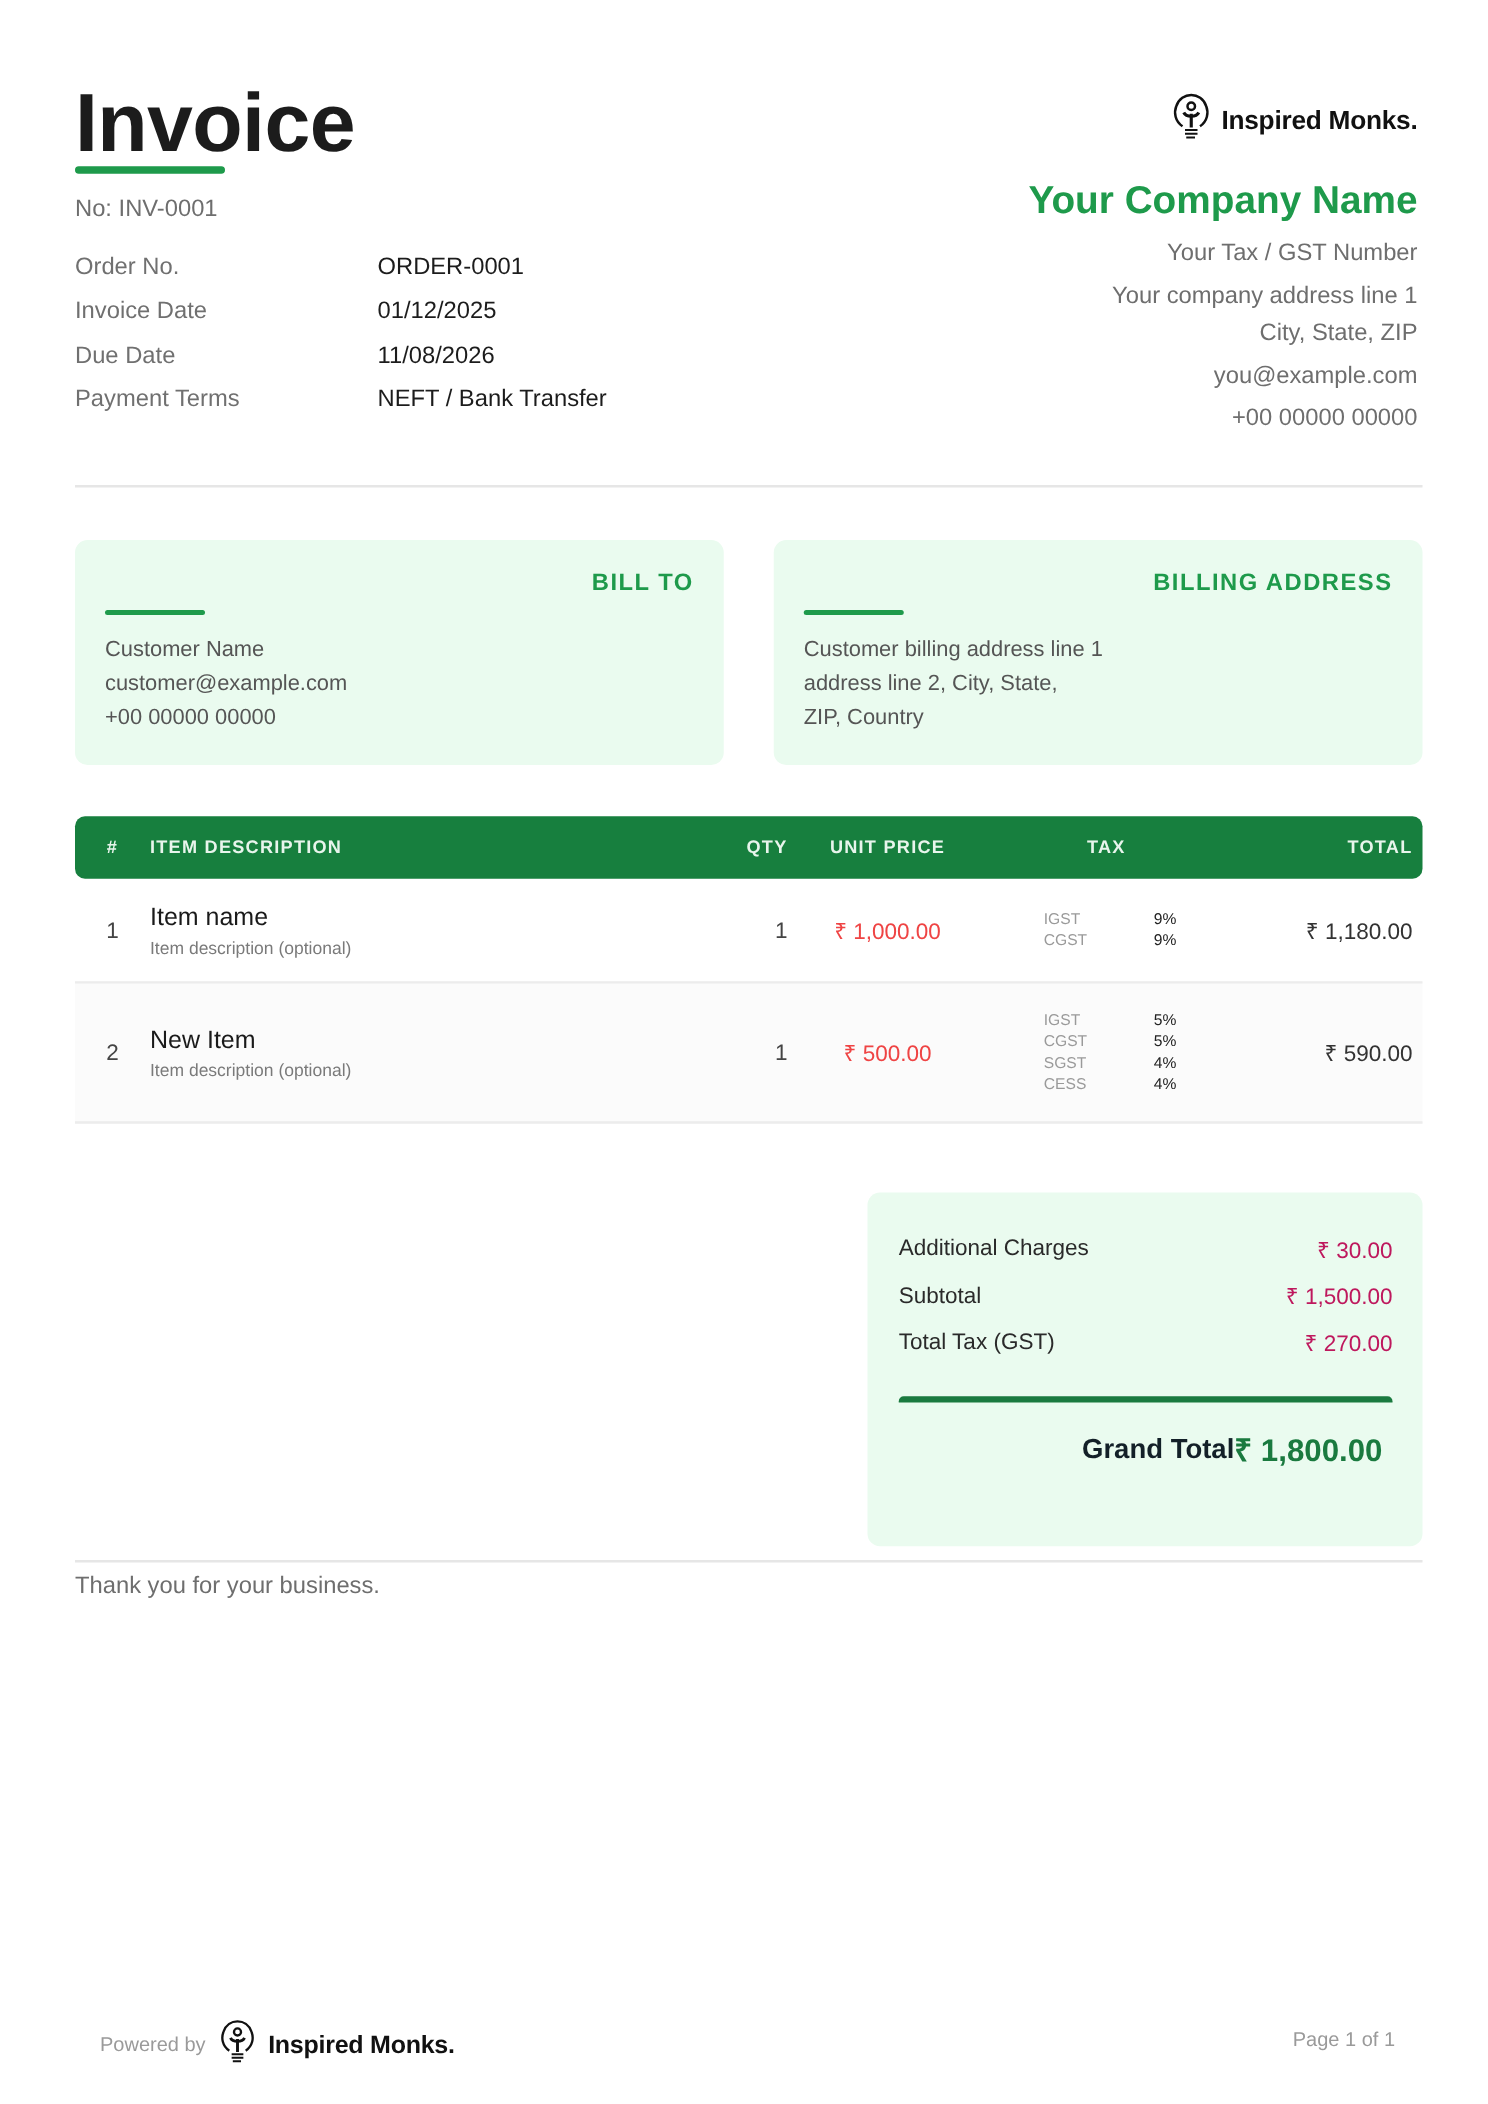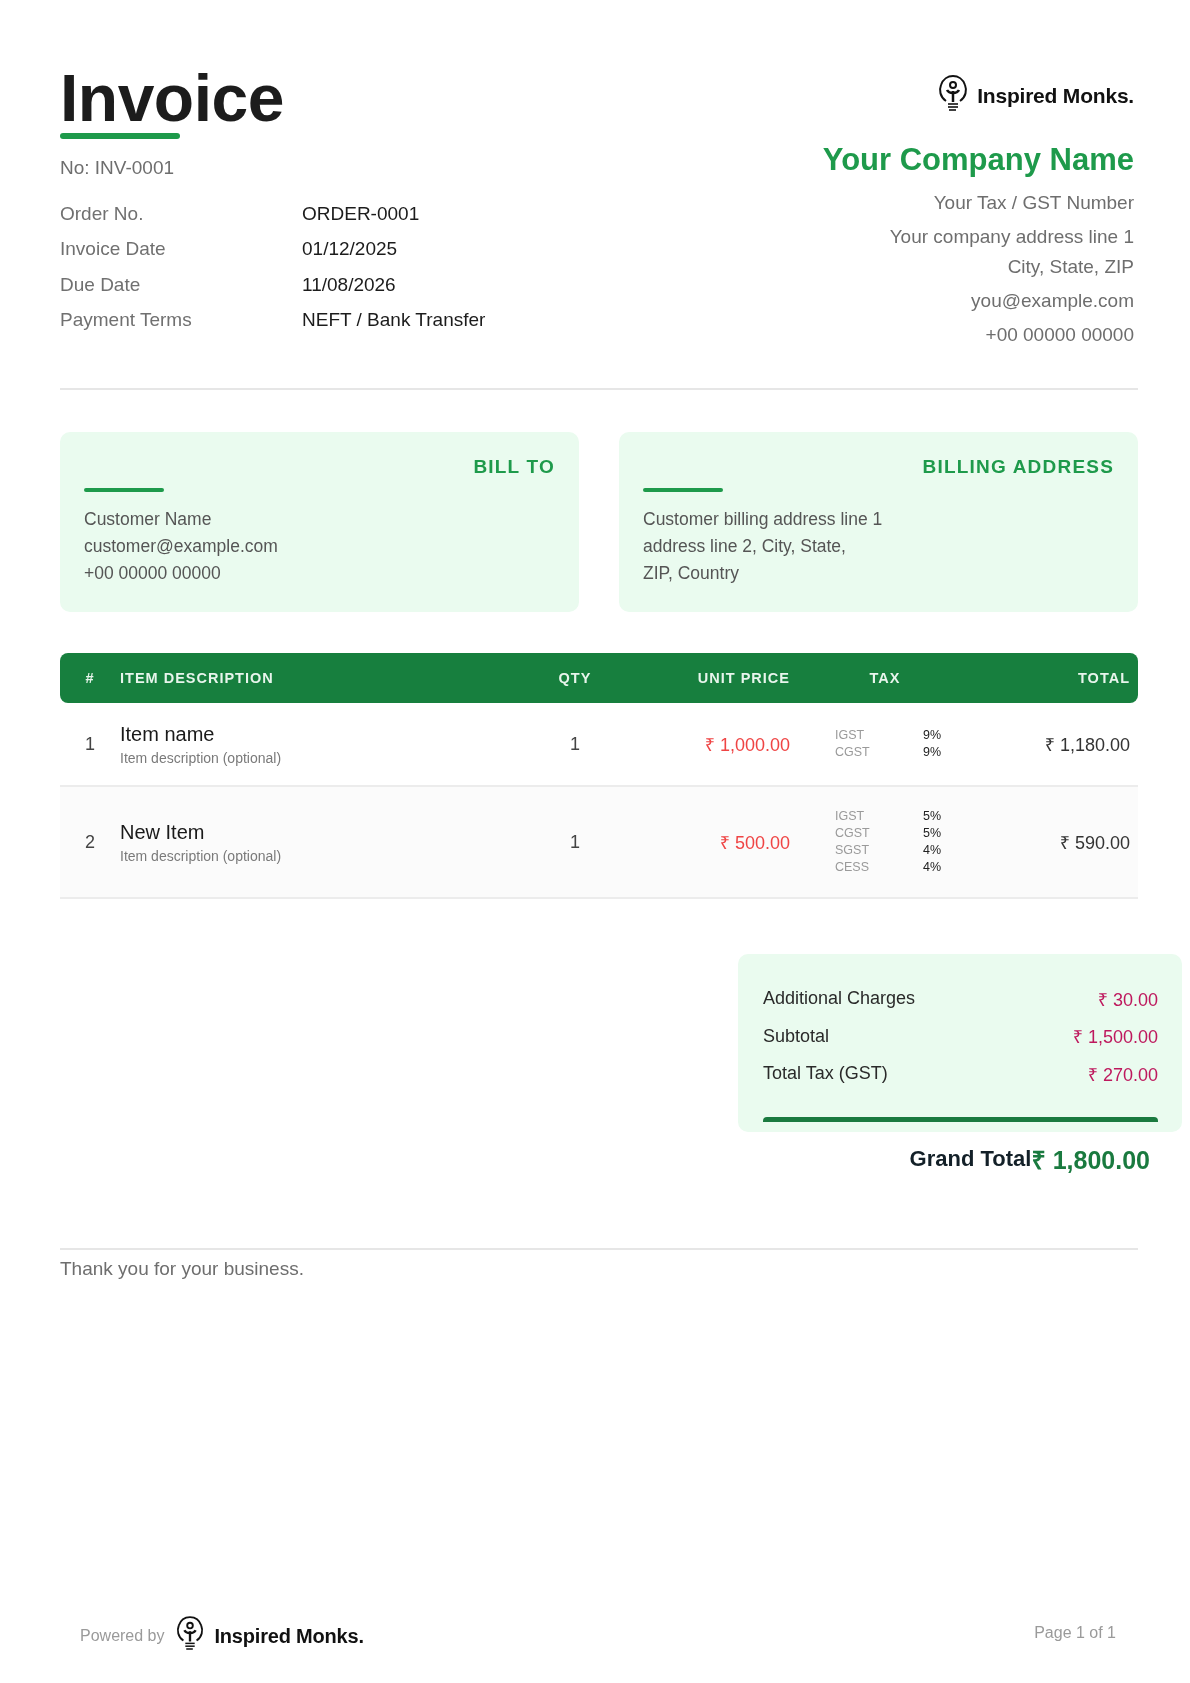--- a/index.html
+++ b/index.html
@@ -29,41 +29,41 @@
   .card { position: absolute; top: 432px; width: 519px; height: 180px; background: #eafbef; border-radius: 10px; padding: 24px 24px; }
   .card-title { font-size: 19px; font-weight: 700; color: #1e9a4b; letter-spacing: 1.2px; text-align: right; }
   .card-bar { width: 80px; height: 4px; background: #1e9a4b; border-radius: 2px; margin-top: 10px; margin-bottom: 14px; }
   .card-line { font-size: 17.5px; color: #555; line-height: 27px; }
 
   
   .table { position: absolute; left: 60px; top: 653px; width: 1078px; }
   .thead { height: 50px; background: #177f3e; border-radius: 8px; display: flex; align-items: center; color: #e8f5ec; font-size: 14.5px; font-weight: 700; letter-spacing: 1px; }
   .col-num { width: 60px; text-align: center; }
   .col-desc { width: 400px; }
-  .col-qty { width: 110px; text-align: center; }
-  .col-price { width: 160px; text-align: right; }
+  .col-qty { width: 110px; text-align: right; }
+  .col-price { width: 160px; text-align: center; }
   .col-tax { width: 180px; }
   .col-total { flex: 1; text-align: right; padding-right: 8px; }
   .thead .col-tax { text-align: center; padding-left: 10px; }
 
   .trow { display: flex; align-items: center; border-bottom: 2px solid #ececec; }
   .trow.alt { background: #fbfbfb; }
   .trow .col-num { font-size: 18px; color: #444; }
   .item-name { font-size: 20px; color: #1a1a1a; font-weight: 500; }
   .item-desc { font-size: 14px; color: #7a7a7a; margin-top: 4px; }
   .trow .col-qty { font-size: 18px; color: #444; }
   .trow .col-price { font-size: 18px; color: #ef4444; }
   .trow .col-total { font-size: 18px; color: #333; }
   .tax-list { padding-left: 45px; }
   .tax-row { display: flex; font-size: 12.5px; line-height: 17px; }
   .tax-name { width: 88px; color: #9a9a9a; }
   .tax-rate { color: #222; font-weight: 500; }
 
   
-  .summary { position: absolute; left: 694px; top: 954px; width: 444px; height: 178px; background: #eafbef; border-radius: 10px; padding: 26px 24px 0 25px; margin-left: 44px; }
+  .summary { position: absolute; left: 694px; top: 954px; width: 444px; height: 283px; background: #eafbef; border-radius: 10px; padding: 26px 24px 0 25px; }
   .sum-row { display: flex; justify-content: space-between; height: 37.5px; align-items: center; font-size: 18px; }
   .sum-label { color: #2a2a2a; }
   .sum-value { color: #be185d; font-weight: 400; }
   .sum-bar { margin-top: 24px; height: 5px; background: #1a7a3f; border-radius: 4px 4px 0 0; }
   .grand { display: flex; justify-content: flex-end; align-items: center; padding: 20px 8px 0 8px; }
   .grand-label { font-size: 22px; font-weight: 700; color: #132028; }
   .grand-value { font-size: 25px; font-weight: 700; color: #1a7a3f; }
 
   .thanks { position: absolute; left: 60px; top: 1258px; font-size: 19px; color: #6e6e6e; }
 

